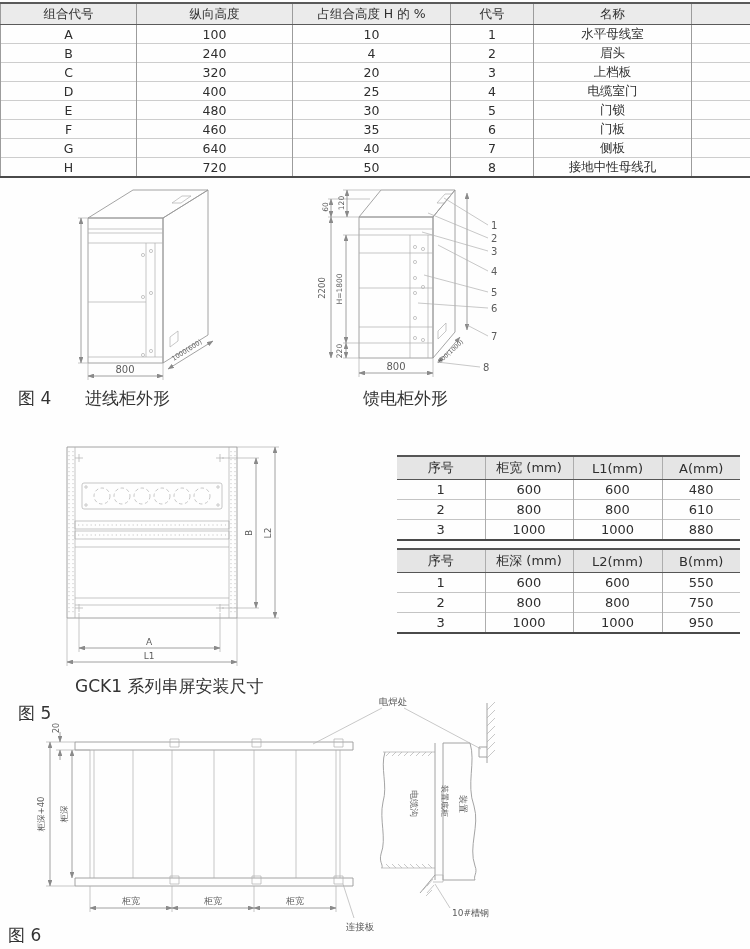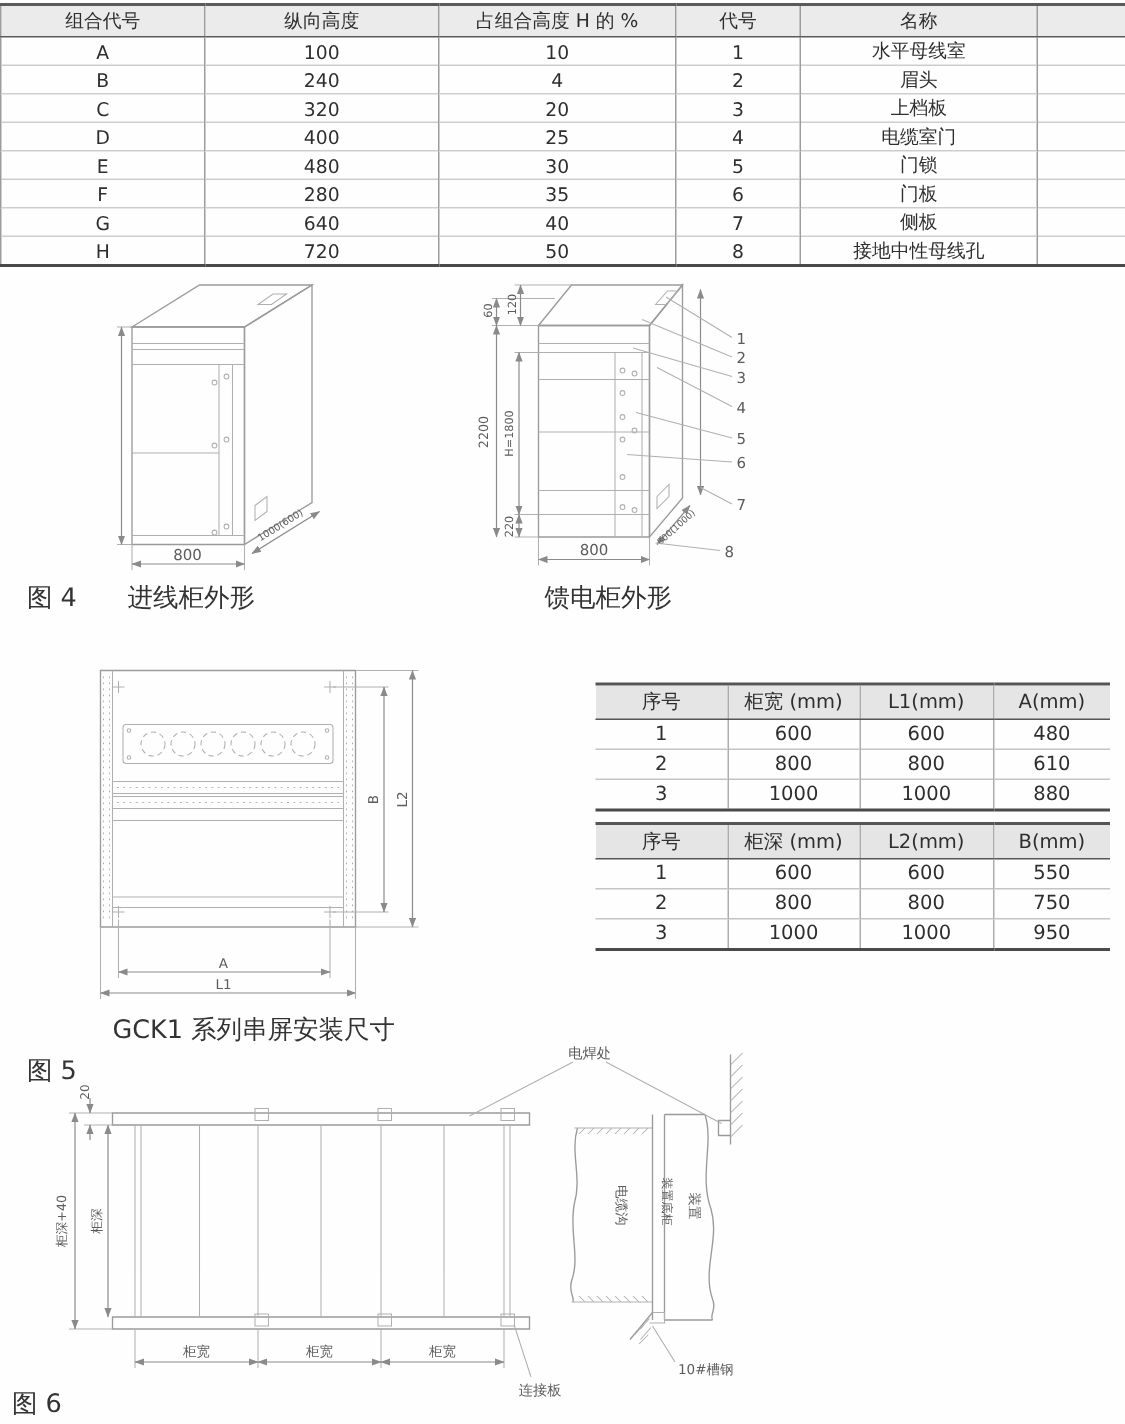--- a/index.html
+++ b/index.html
@@ -92,21 +92,21 @@
       <tr>
           <td>E</td>
           <td>480</td>
           <td>30</td>
           <td>5</td>
           <td>门锁</td>
           <td></td>
         </tr>
       <tr>
           <td>F</td>
-          <td>280</td>
+          <td>460</td>
           <td>35</td>
           <td>6</td>
           <td>门板</td>
           <td></td>
         </tr>
       <tr>
           <td>G</td>
           <td>640</td>
           <td>40</td>
           <td>7</td>

